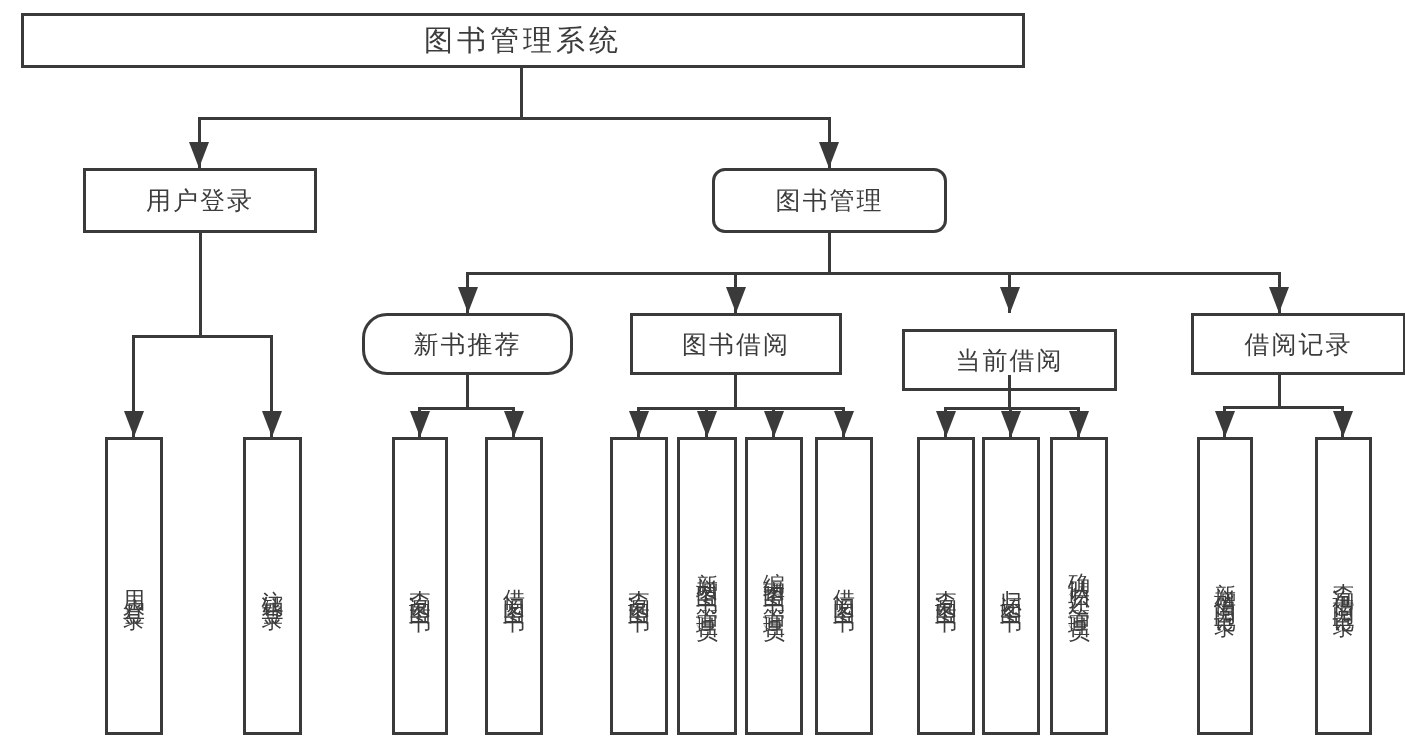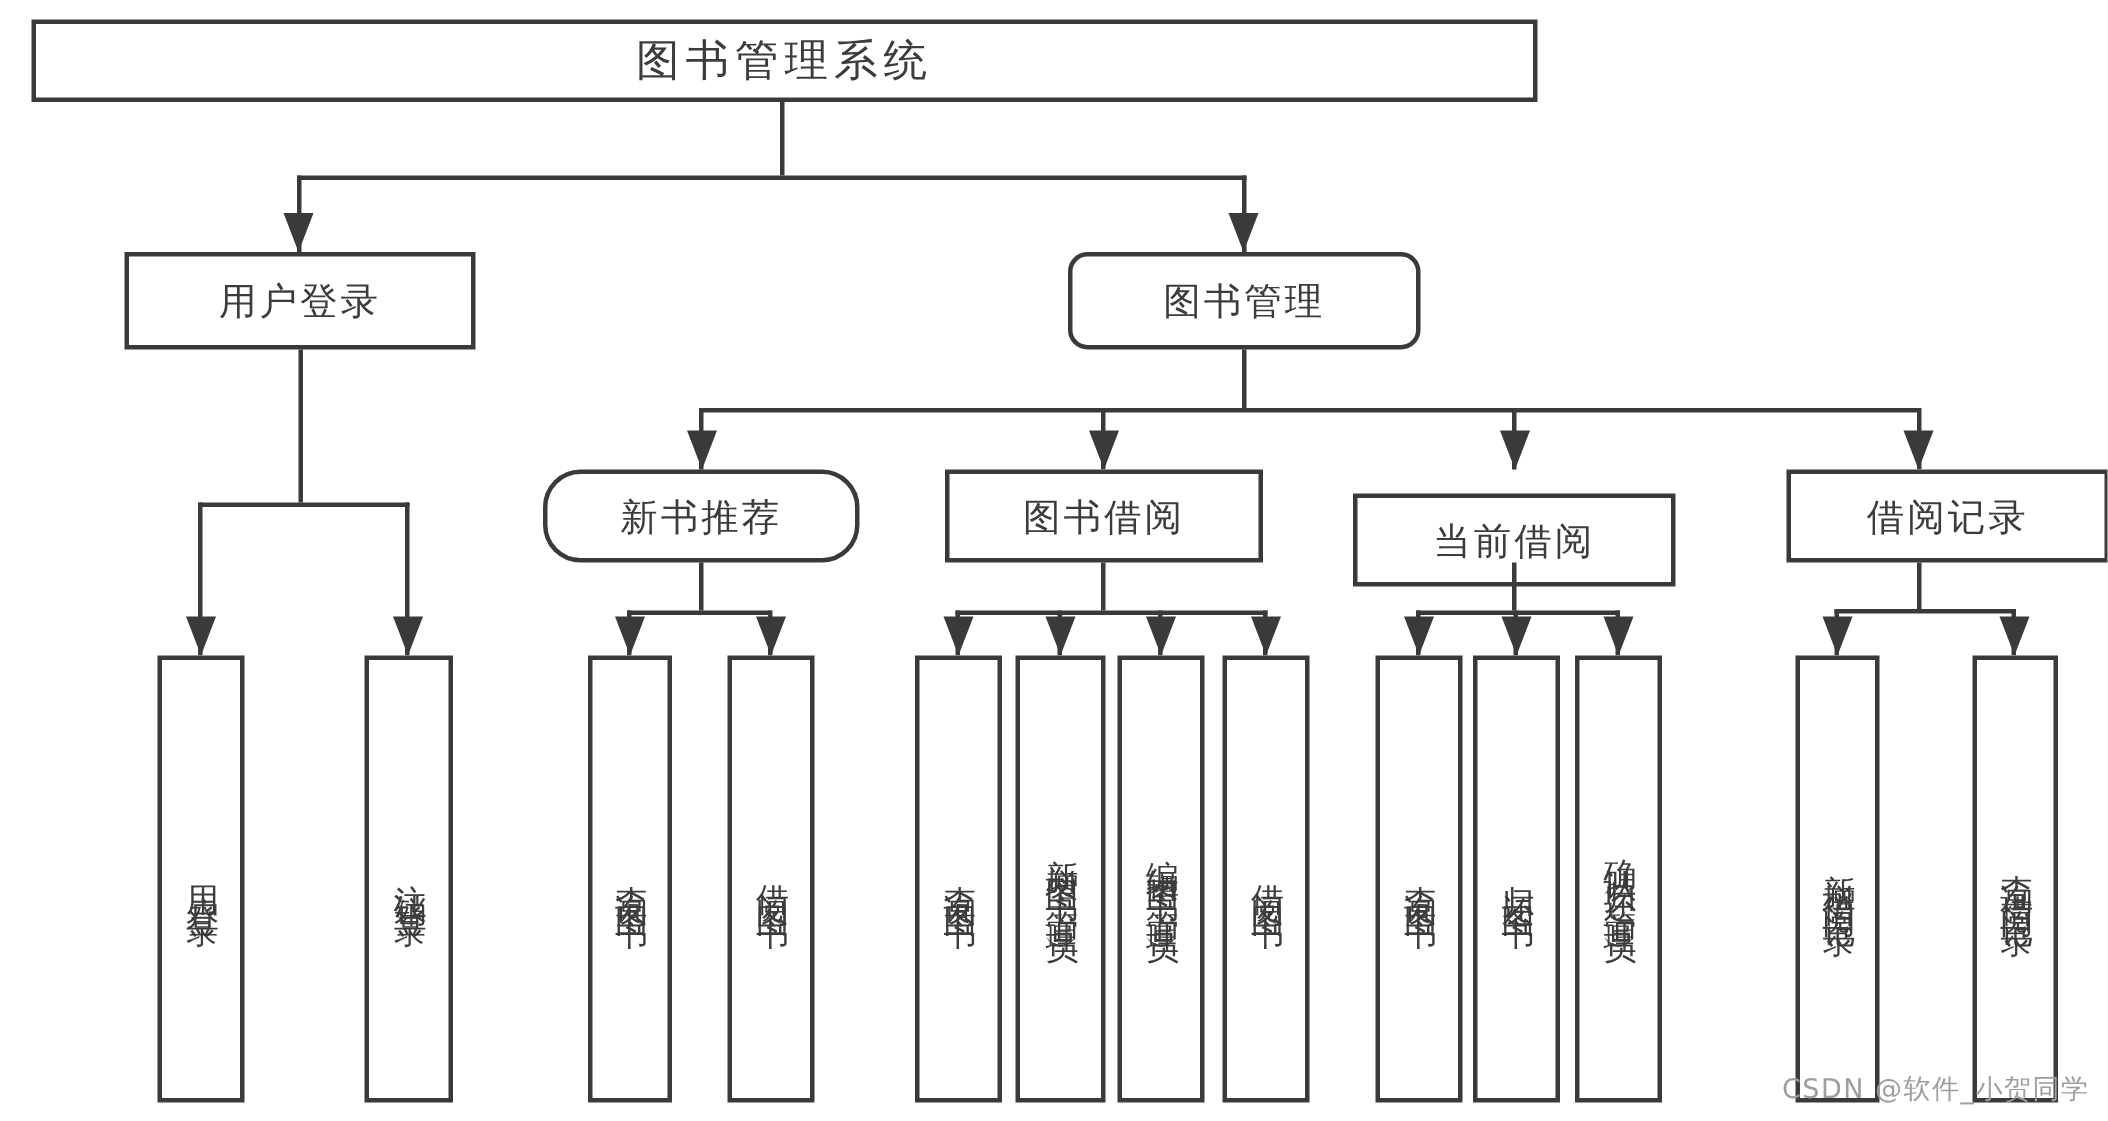--- a/index.html
+++ b/index.html
@@ -145,15 +145,14 @@
   <div class="box leaf" style="left:745px; top:437px; width:58px; height:298px;">编辑图书（管理员）</div>
   <div class="box leaf" style="left:815px; top:437px; width:58px; height:298px;">借阅图书</div>
 
   <div class="box leaf" style="left:917px; top:437px; width:58px; height:298px;">查询图书</div>
   <div class="box leaf" style="left:982px; top:437px; width:58px; height:298px;">归还图书</div>
   <div class="box leaf" style="left:1050px; top:437px; width:58px; height:298px;">确认归还（管理员）</div>
 
   <div class="box leaf" style="left:1197px; top:437px; width:56px; height:298px;">新增借阅记录</div>
   <div class="box leaf" style="left:1315px; top:437px; width:57px; height:298px;">查询借阅记录</div>
 
-  <div class="watermark">CSDN @软件_小贺同学</div>
 
 </div>
 
 </body></html>

